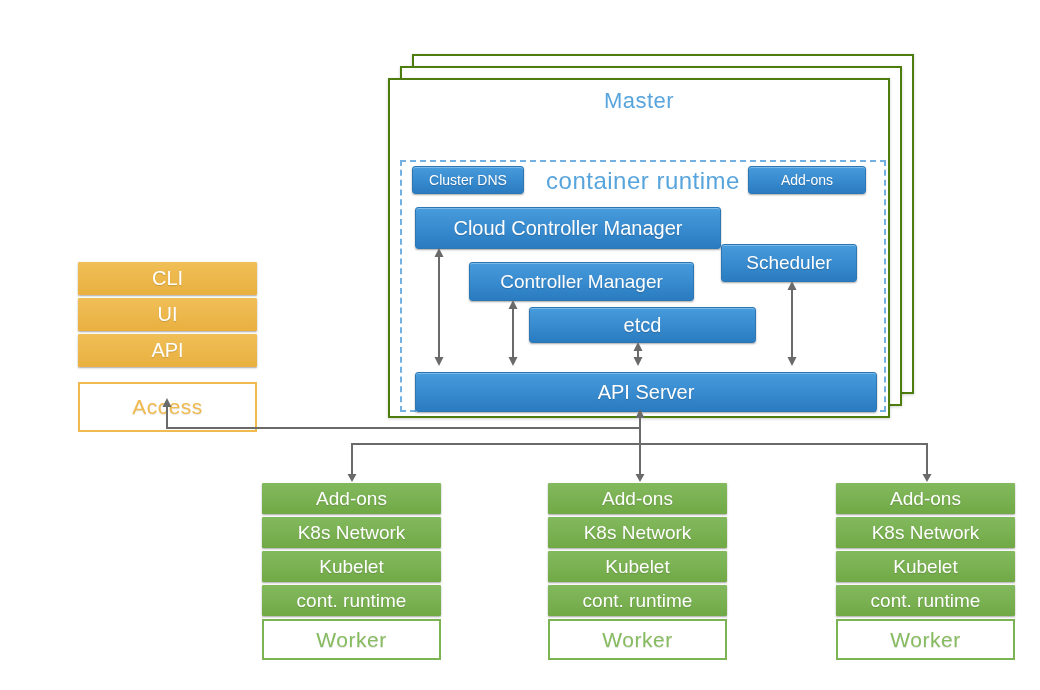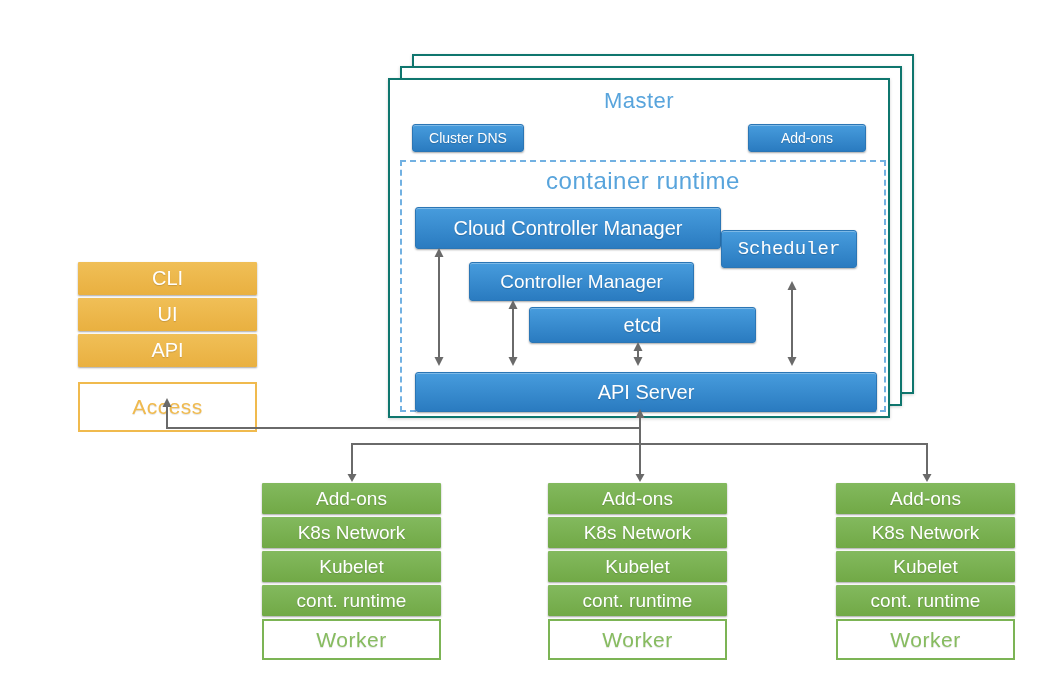--- a/index.html
+++ b/index.html
@@ -3,40 +3,40 @@
 <meta charset="utf-8">
 <style>
   html,body{margin:0;padding:0;background:#fff;}
   #canvas{
     position:relative;width:1040px;height:690px;background:#ffffff;
     font-family:"Liberation Sans",sans-serif;overflow:hidden;
   }
   
   .master-layer{
     position:absolute;width:502px;height:340px;background:#ffffff;
-    border:2px solid #0f766e;box-sizing:border-box;
+    border:2px solid #4d7c0f;box-sizing:border-box;
     box-shadow:0 1px 3px rgba(0,0,0,.18);
   }
   .master-front{left:388px;top:78px;}
   .master-mid{left:400px;top:66px;}
   .master-back{left:412px;top:54px;}
   .master-title{
     position:absolute;left:0;top:8px;width:100%;text-align:center;
     font-size:22px;color:#58a4dc;letter-spacing:.5px;
   }
   
   .blue-box{
     position:absolute;box-sizing:border-box;border-radius:3px;
     background:linear-gradient(180deg,#479cdd 0%,#2a7bc0 100%);
     border:1px solid #2b76b5;color:#ffffff;text-align:center;
     box-shadow:0 1px 2px rgba(0,0,0,.35), inset 0 1px 0 rgba(255,255,255,.30);
     display:flex;align-items:center;justify-content:center;
     text-shadow:0 1px 1px rgba(0,0,0,.18);
   }
-  .small-blue{font-size:14px;}
+  .small-blue{font-size:14px;margin-top:42px;}
   
   .cr-box{
     position:absolute;left:10px;top:80px;width:486px;height:252px;
     border:2px dashed #72b1e2;box-sizing:border-box;
   }
   .cr-title{
     position:absolute;left:0;top:5px;width:100%;text-align:center;
     font-size:24px;color:#58a4dc;letter-spacing:.5px;
   }
   
@@ -86,21 +86,21 @@
 
     <div class="blue-box small-blue" style="left:358px;top:44px;width:118px;height:28px;">Add-ons</div>
 
     <div class="cr-box">
       <div class="cr-title">container runtime</div>
 
       <div class="blue-box" style="left:13px;top:45px;width:306px;height:42px;font-size:20px;">Cloud Controller Manager</div>
 
       <div class="blue-box" style="left:67px;top:100px;width:225px;height:39px;font-size:19px;text-align:right;">Controller Manager</div>
 
-      <div class="blue-box" style="left:319px;top:68px;width:136px;height:38px;font-size:19px;font-family:Liberation Mono, monospace;">Scheduler</div>
+      <div class="blue-box" style="left:319px;top:82px;width:136px;height:38px;font-size:19px;">Scheduler</div>
 
       <div class="blue-box" style="left:127px;top:145px;width:227px;height:36px;font-size:20px;">etcd</div>
 
       <div class="blue-box" style="left:13px;top:210px;width:462px;height:40px;font-size:20px;">API Server</div>
     </div>
   </div>
 
   <div style="position:absolute;left:78px;top:238px;width:179px;height:158px;margin-top:24px;">
     <div class="orange-row" style="top:0;">CLI</div>
     <div class="orange-row" style="top:36px;">UI</div>

